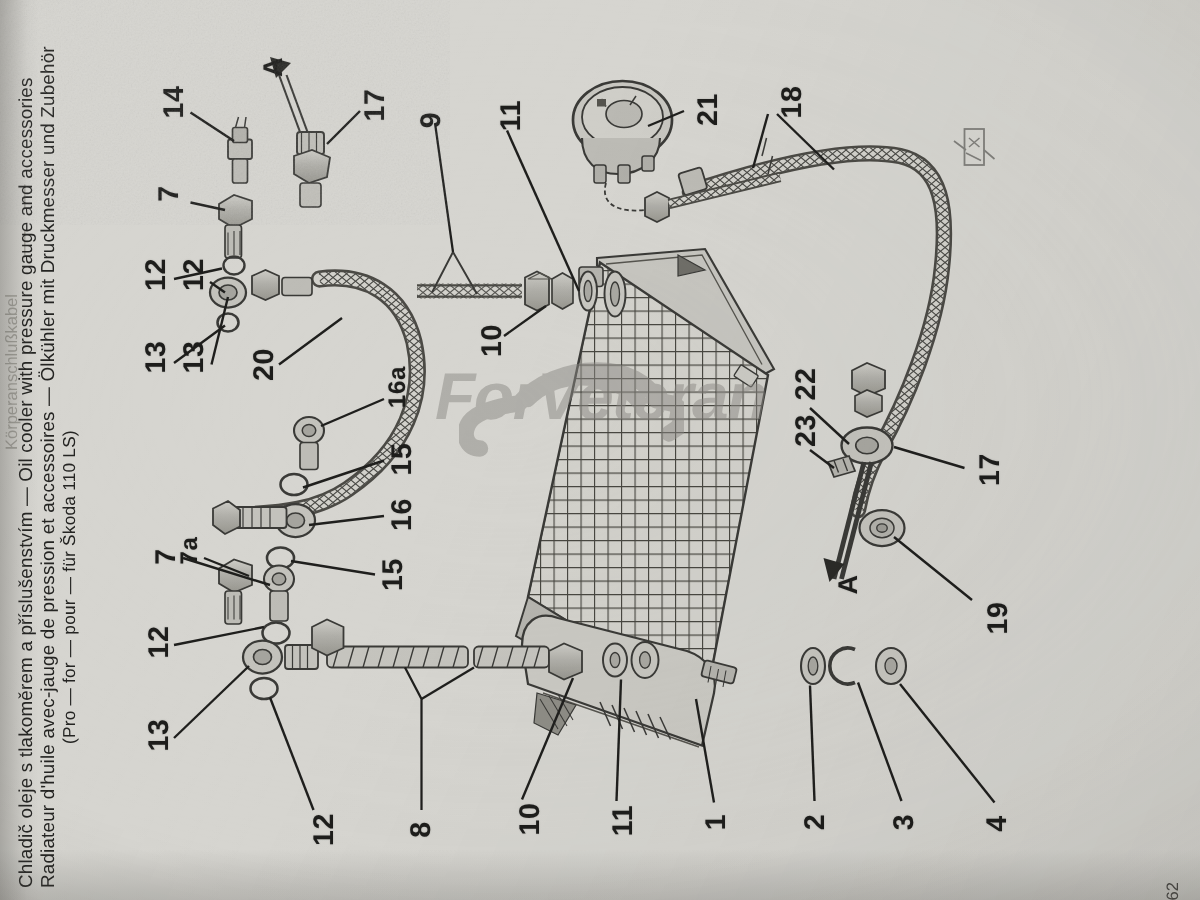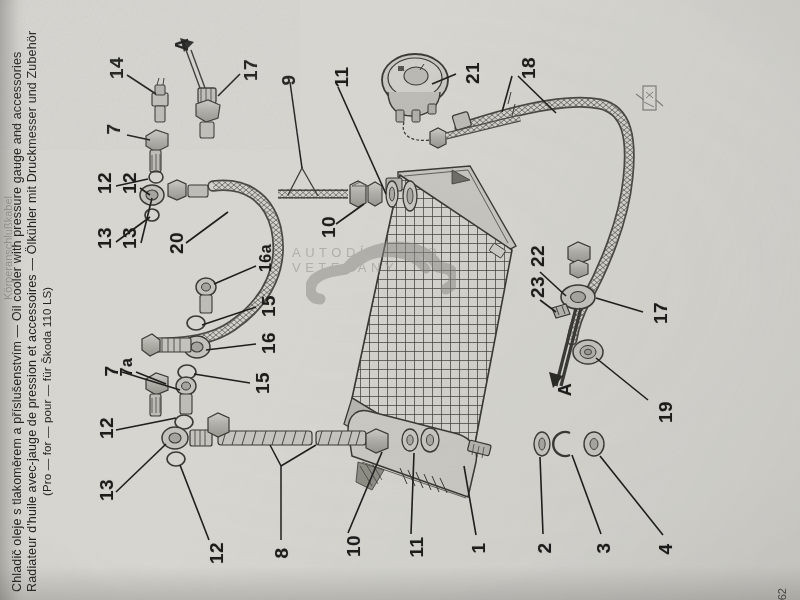--- a/index.html
+++ b/index.html
@@ -468,21 +468,21 @@
       <path d="M643,312 L596,298"></path>
       <path d="M648,400 L596,358"></path>
     </g>
   </svg>
 
   <div id="watermark">
     <svg class="wm-car" width="150" height="78" viewBox="0 0 150 78">
       <path d="M14,62 C6,62 2,54 6,46 C10,38 24,34 40,32 C52,18 72,10 92,10 C112,10 126,18 132,30 L142,32 C148,34 150,42 146,48 L140,52" fill="none" stroke="#8c8a85" stroke-width="11" stroke-linecap="round" stroke-linejoin="round"></path>
       <path d="M46,30 C58,18 74,14 90,16 C104,18 114,24 120,32" fill="none" stroke="#8c8a85" stroke-width="9" stroke-linecap="round"></path>
     </svg>
-    <div class="wm-sub">AUTODÍLY PRO VETERÁNY</div>
+    <div class="wm-word">ForVeteran</div>
   </div>
 
   <div>
     <div class="callout" style="left:106px; top:57px;  transform:rotate(-90deg);">14</div>
     <div class="callout" style="left:108px; top:118px; transform:rotate(-90deg);">7</div>
     <div class="callout" style="left:94px;  top:172px; transform:rotate(-90deg);">12</div>
     <div class="callout" style="left:94px;  top:227px; transform:rotate(-90deg);">13</div>
     <div class="callout" style="left:119px; top:172px; transform:rotate(-90deg);">12</div>
     <div class="callout" style="left:119px; top:227px; transform:rotate(-90deg);">13</div>
     <div class="callout" style="left:166px; top:232px; transform:rotate(-90deg);">20</div>

